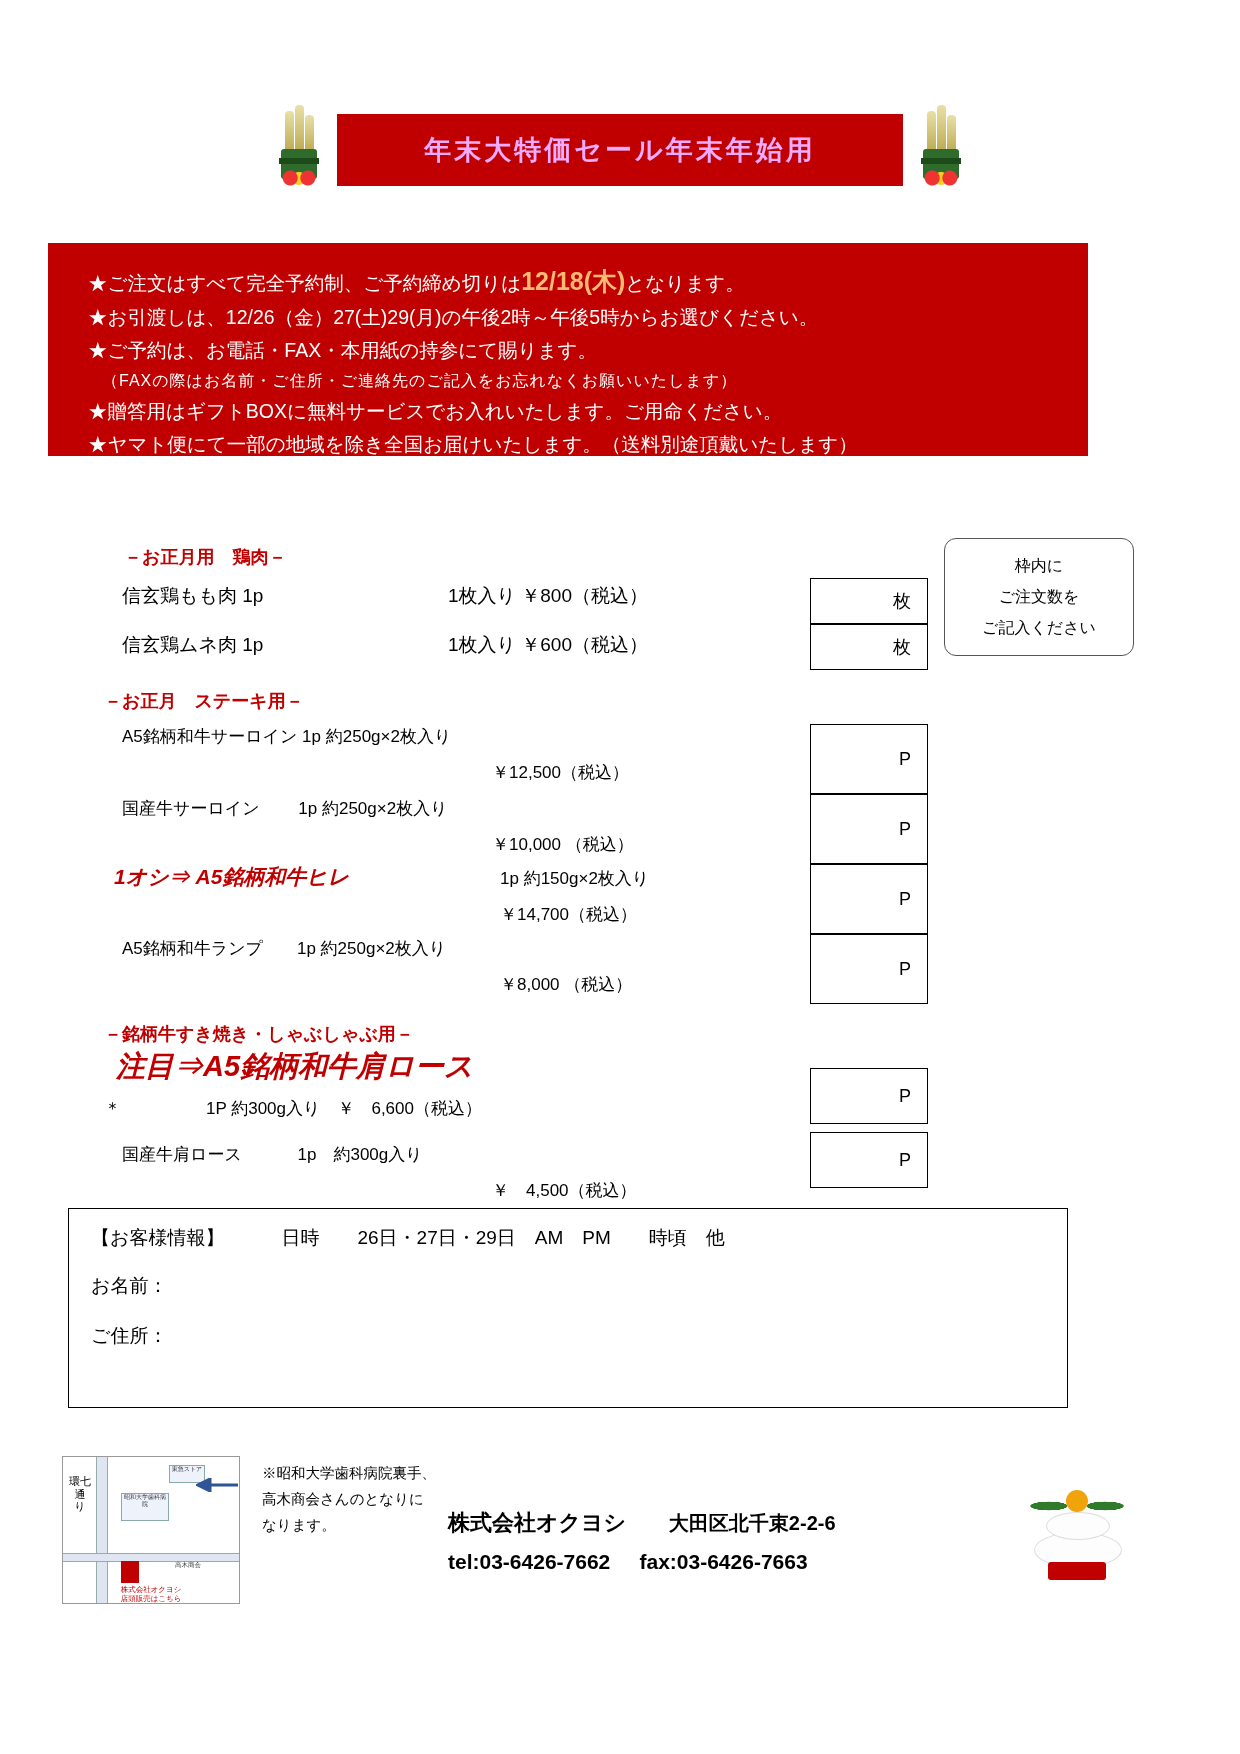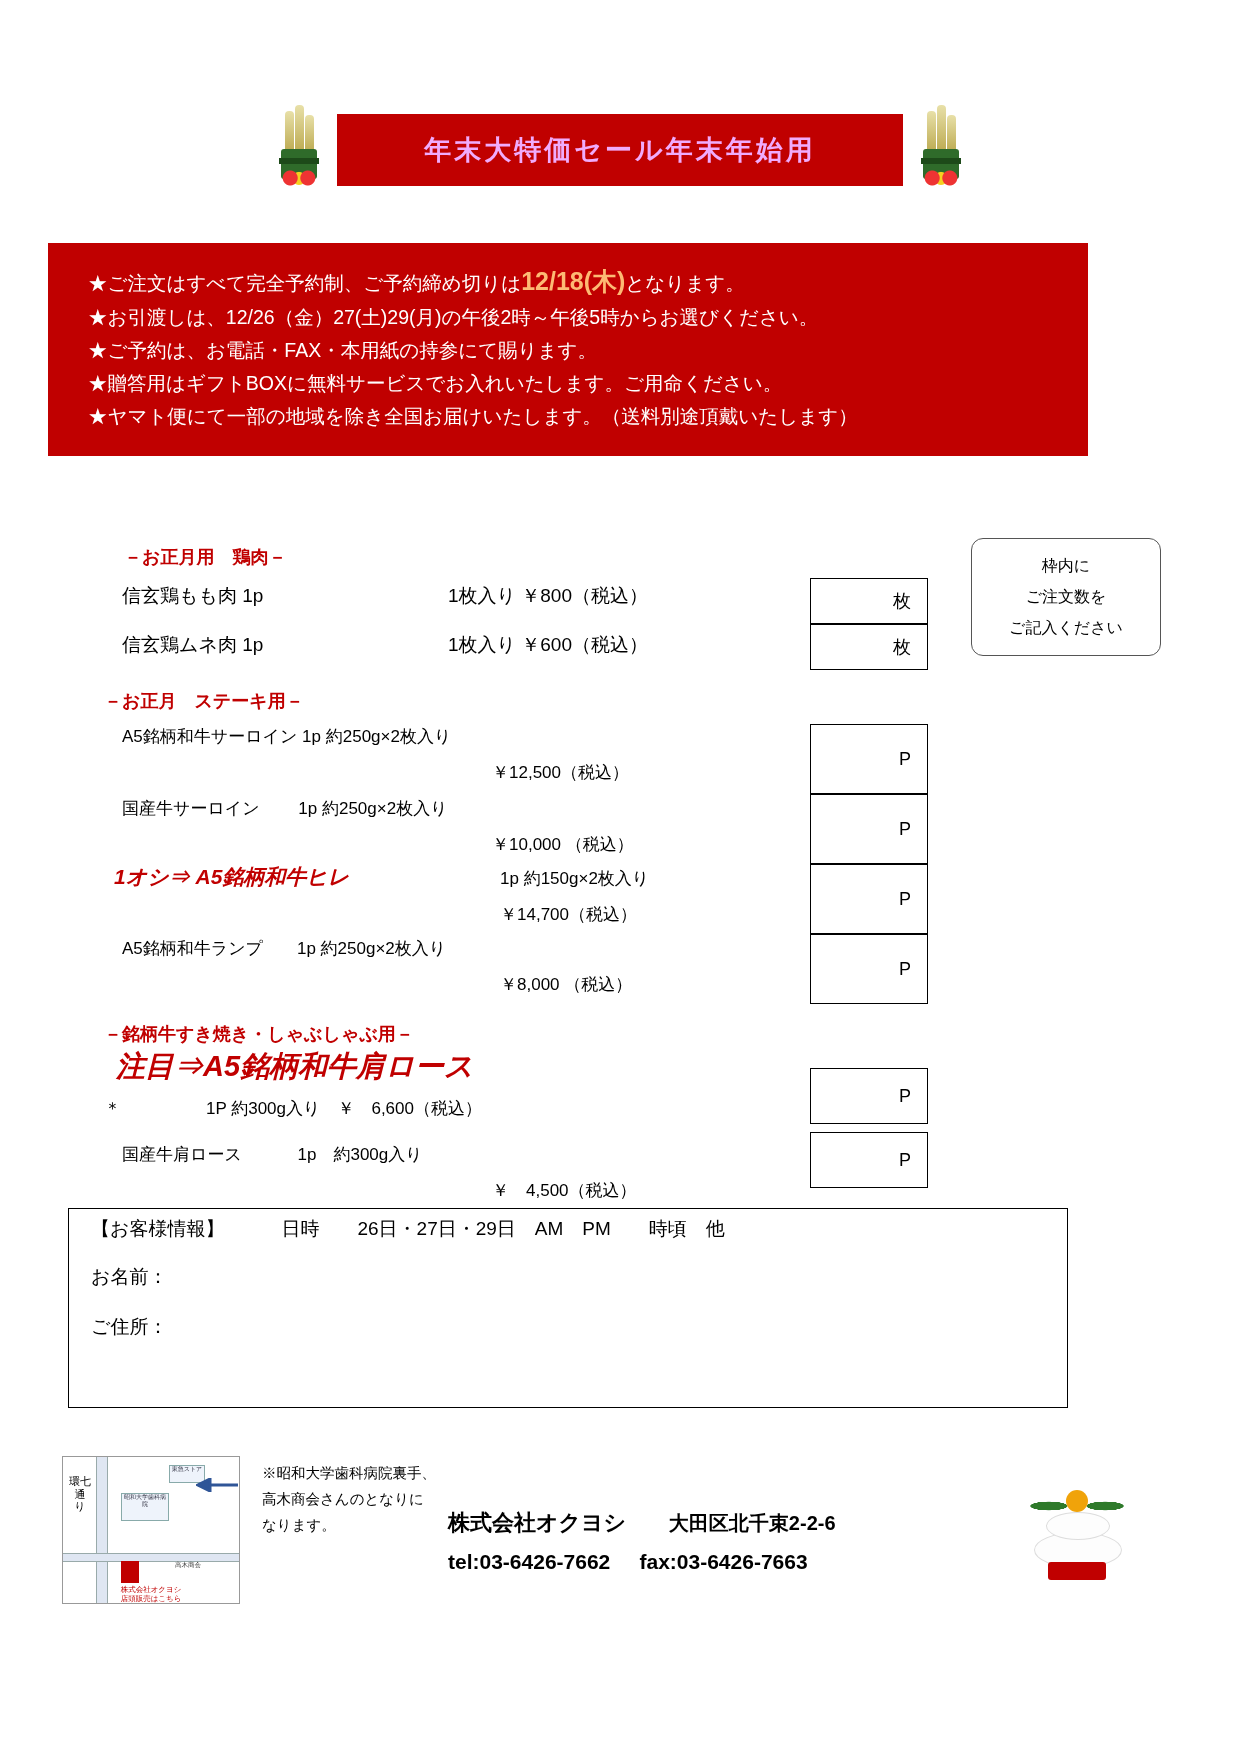--- a/index.html
+++ b/index.html
@@ -155,33 +155,32 @@
     border: 1.4px solid #555;
     border-radius: 12px;
     box-sizing: border-box;
     display: flex;
     flex-direction: column;
     align-items: center;
     justify-content: center;
     gap: 10px;
     font-size: 16px;
     background: #fff;
-    margin-left: 27px;
   }
 
   
   .cust-box {
     position: absolute;
     top: 1208px;
     left: 68px;
     width: 1000px;
     height: 200px;
     border: 1.3px solid #000;
     box-sizing: border-box;
-    padding: 7px 22px;
+    padding: 16px 22px;
   }
   .cust-head {
     font-size: 19px;
     white-space: nowrap;
     margin-bottom: 22px;
   }
   .cust-field {
     font-size: 19px;
     margin-bottom: 24px;
   }
@@ -304,20 +303,21 @@
       <div class="bow"></div>
   </div>
 </div>
 
 <div class="notice">
   <p>
     <span>★ご注文はすべて完全予約制、ご予約締め切りは</span><span class="hl-date">12/18(木)</span><span>となります。</span>
   </p>
   <p>★お引渡しは、12/26（金）27(土)29(月)の午後2時～午後5時からお選びください。</p>
   <p>★ご予約は、お電話・FAX・本用紙の持参にて賜ります。</p>
+  <p class="small">（FAXの際はお名前・ご住所・ご連絡先のご記入をお忘れなくお願いいたします）</p>
   <p>★贈答用はギフトBOXに無料サービスでお入れいたします。ご用命ください。</p>
   <p>★ヤマト便にて一部の地域を除き全国お届けいたします。（送料別途頂戴いたします）</p>
 </div>
 
 <div class="section-head" style="top:545px; left:124px;">－お正月用　鶏肉－</div>
 <div class="line" style="top:583px; left:122px;">信玄鶏もも肉  1p</div>
 <div class="line" style="top:583px; left:448px;">1枚入り ￥800（税込）</div>
 <div class="line" style="top:632px; left:122px;">信玄鶏ムネ肉  1p</div>
 <div class="line" style="top:632px; left:448px;">1枚入り ￥600（税込）</div>
 

